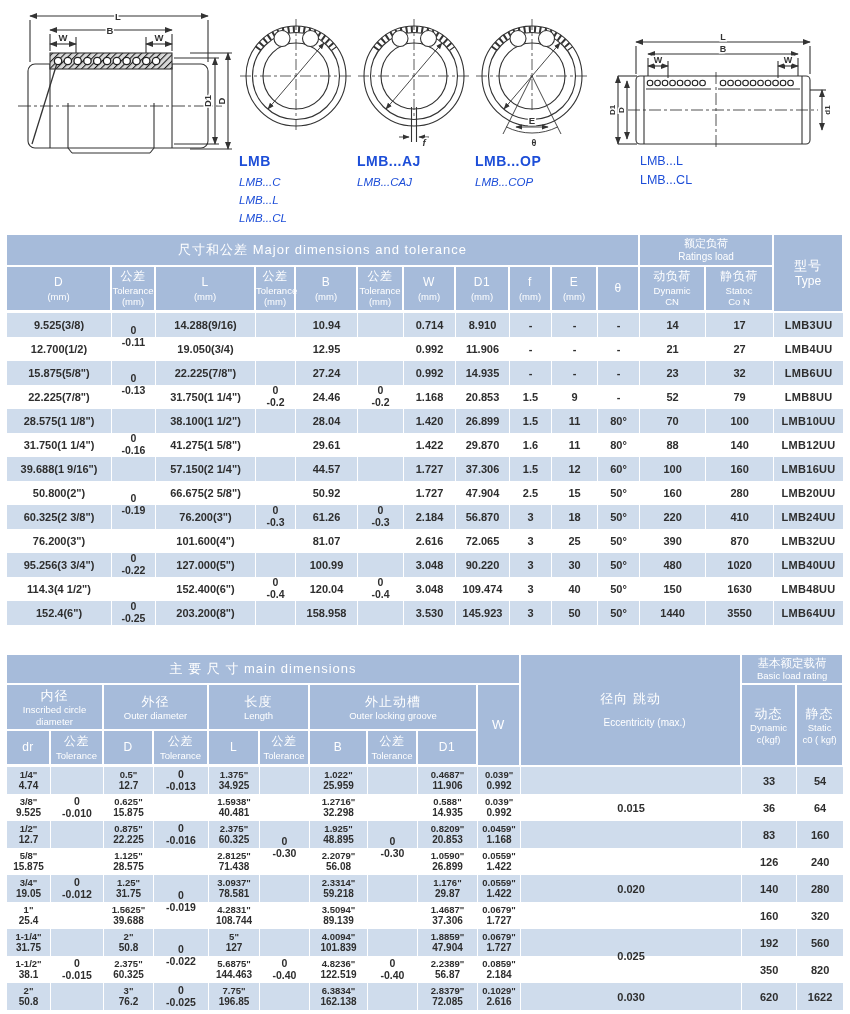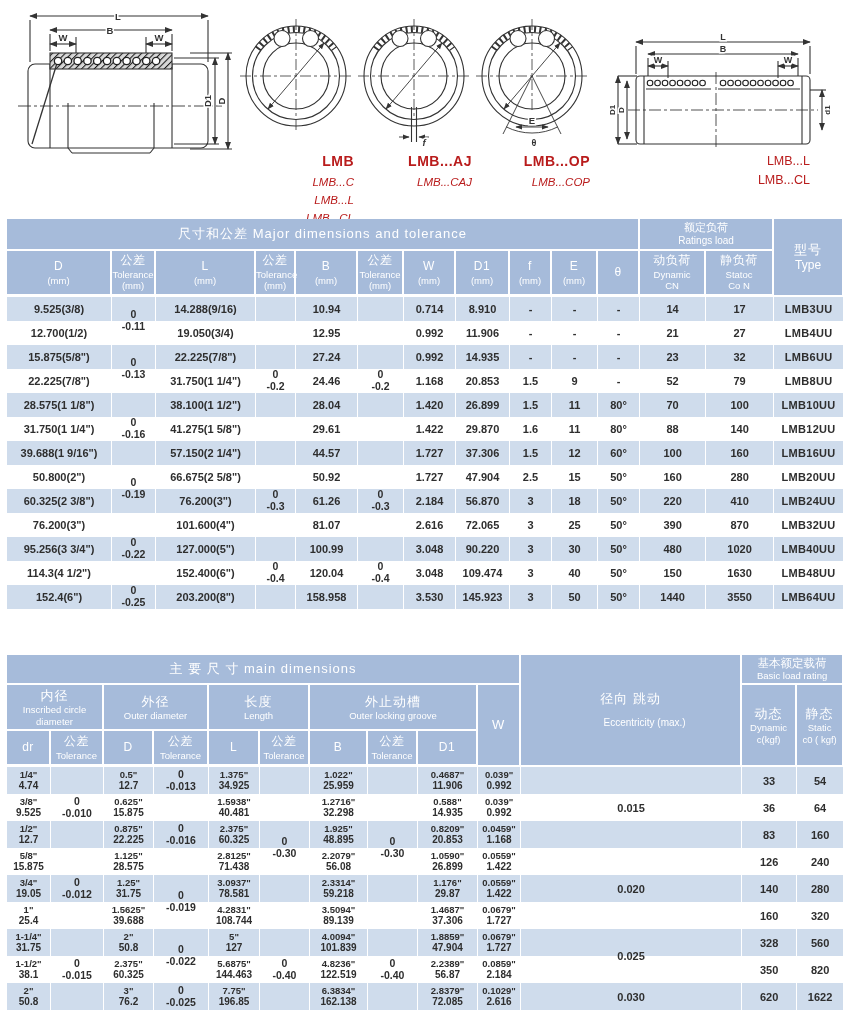--- a/index.html
+++ b/index.html
@@ -1,28 +1,28 @@
 <!DOCTYPE html>
 <html><head>
 <meta charset="utf-8">
 <style>
   html,body{margin:0;padding:0;background:#fff;}
   body{width:850px;height:1014px;font-family:"Liberation Sans",sans-serif;}
   .page{position:relative;width:850px;height:1014px;background:#fff;overflow:hidden;}
 
   
   .dwg{position:absolute;}
-  .cap{position:absolute;text-align:right;color:#b91c1c;}
+  .cap{position:absolute;text-align:left;color:#1d4ed8;}
   .capT{font-size:14px;font-weight:700;letter-spacing:.5px;margin-bottom:5px;}
   .capS{font-size:11.5px;line-height:1.55;font-style:italic;}
   .capM{font-size:12.5px;line-height:1.5;}
 
   
   table{border-collapse:separate;border-spacing:0;table-layout:fixed;width:837px;position:absolute;left:7px;}
-  #t1{top:219px;}
+  #t1{top:235px;}
   #t2{top:655px;}
   th{background:#a6bbda;color:#fff;font-weight:400;padding:0;text-align:center;vertical-align:middle;
      border-right:2px solid #fff;border-bottom:2px solid #fff;}
   .tRow th{height:30px;font-size:13px;letter-spacing:1px;}
   #t1 tr.sRow{height:46px;}
   #t2 tr.gRow{height:46px;}
   #t2 tr.sRow{height:36px;}
   #t2 tr.tRow th{height:28px;margin-left:14px;}
   .lastHead th{border-bottom:3px solid #fff;}
   .hz{font-size:12px;line-height:1.3;letter-spacing:.5px;}
@@ -856,21 +856,21 @@
           </td>
           <td class="L">
             <div class="ln1">1.8859"</div>
             <div class="ln2">47.904</div>
           </td>
           <td class="L">
             <div class="ln1">0.0679"</div>
             <div class="ln2">1.727</div>
           </td>
           <td class="gL27" rowspan="2">0.025</td>
-          <td class="L">328</td>
+          <td class="L">192</td>
           <td class="L">560</td>
         </tr>
         <tr>
           <td class="W">
             <div class="ln1">1-1/2"</div>
             <div class="ln2">38.1</div>
           </td>
           <td class="W">
             <div class="ln1">2.375"</div>
             <div class="ln2">60.325</div>

